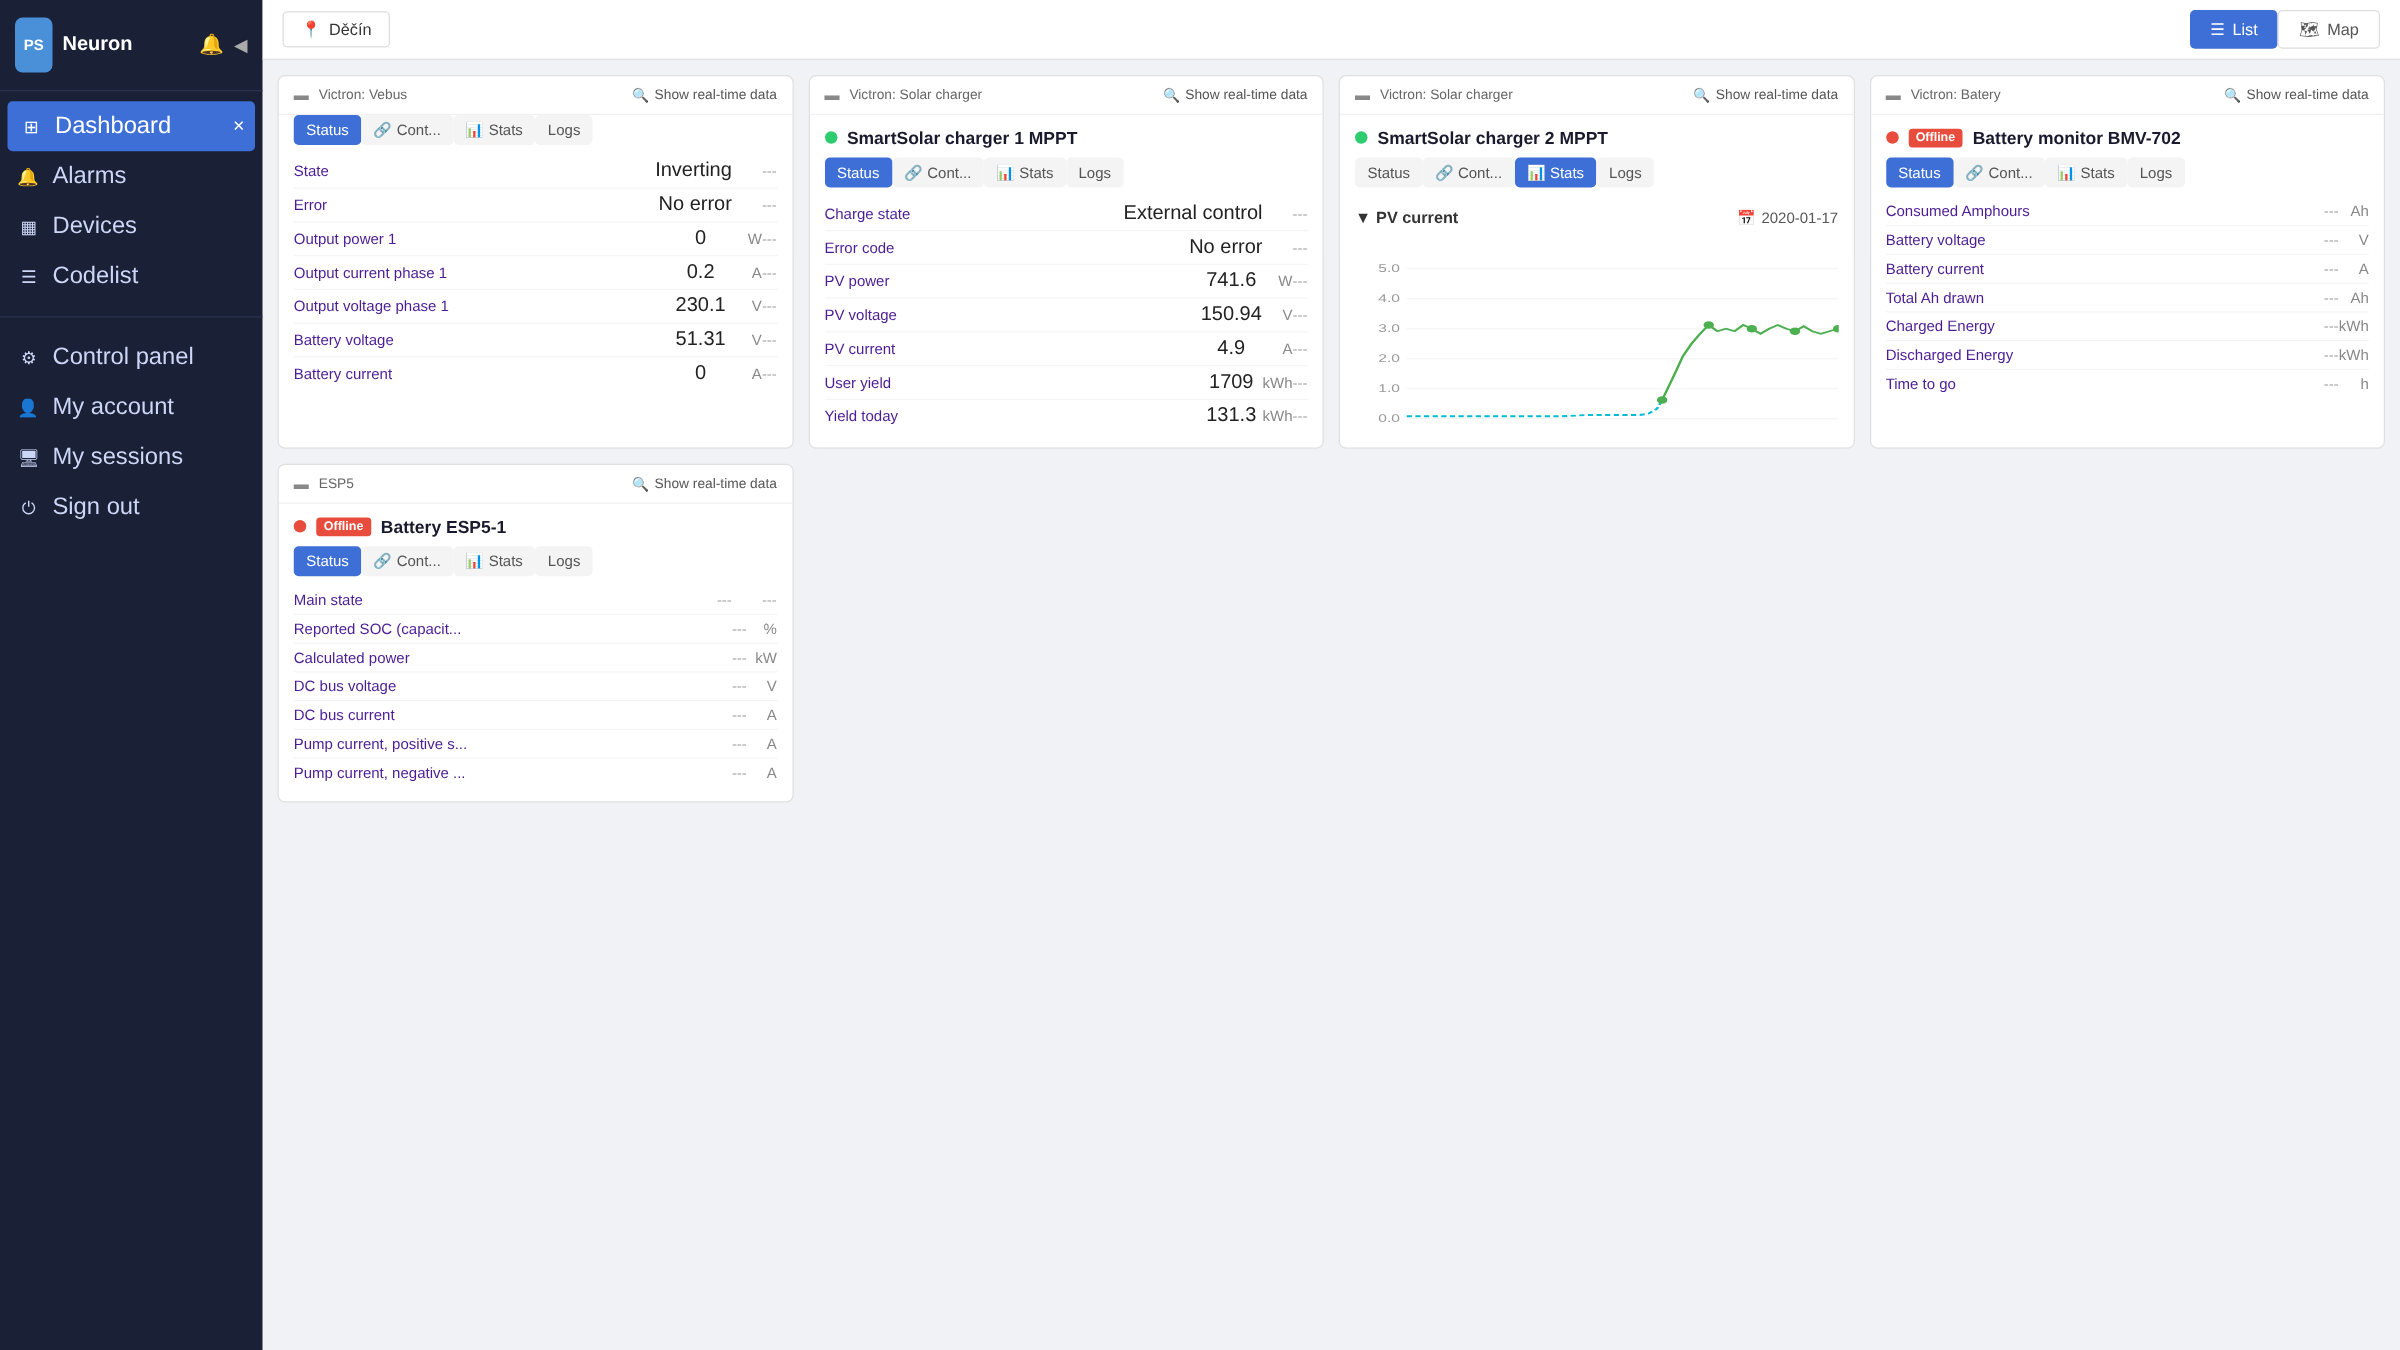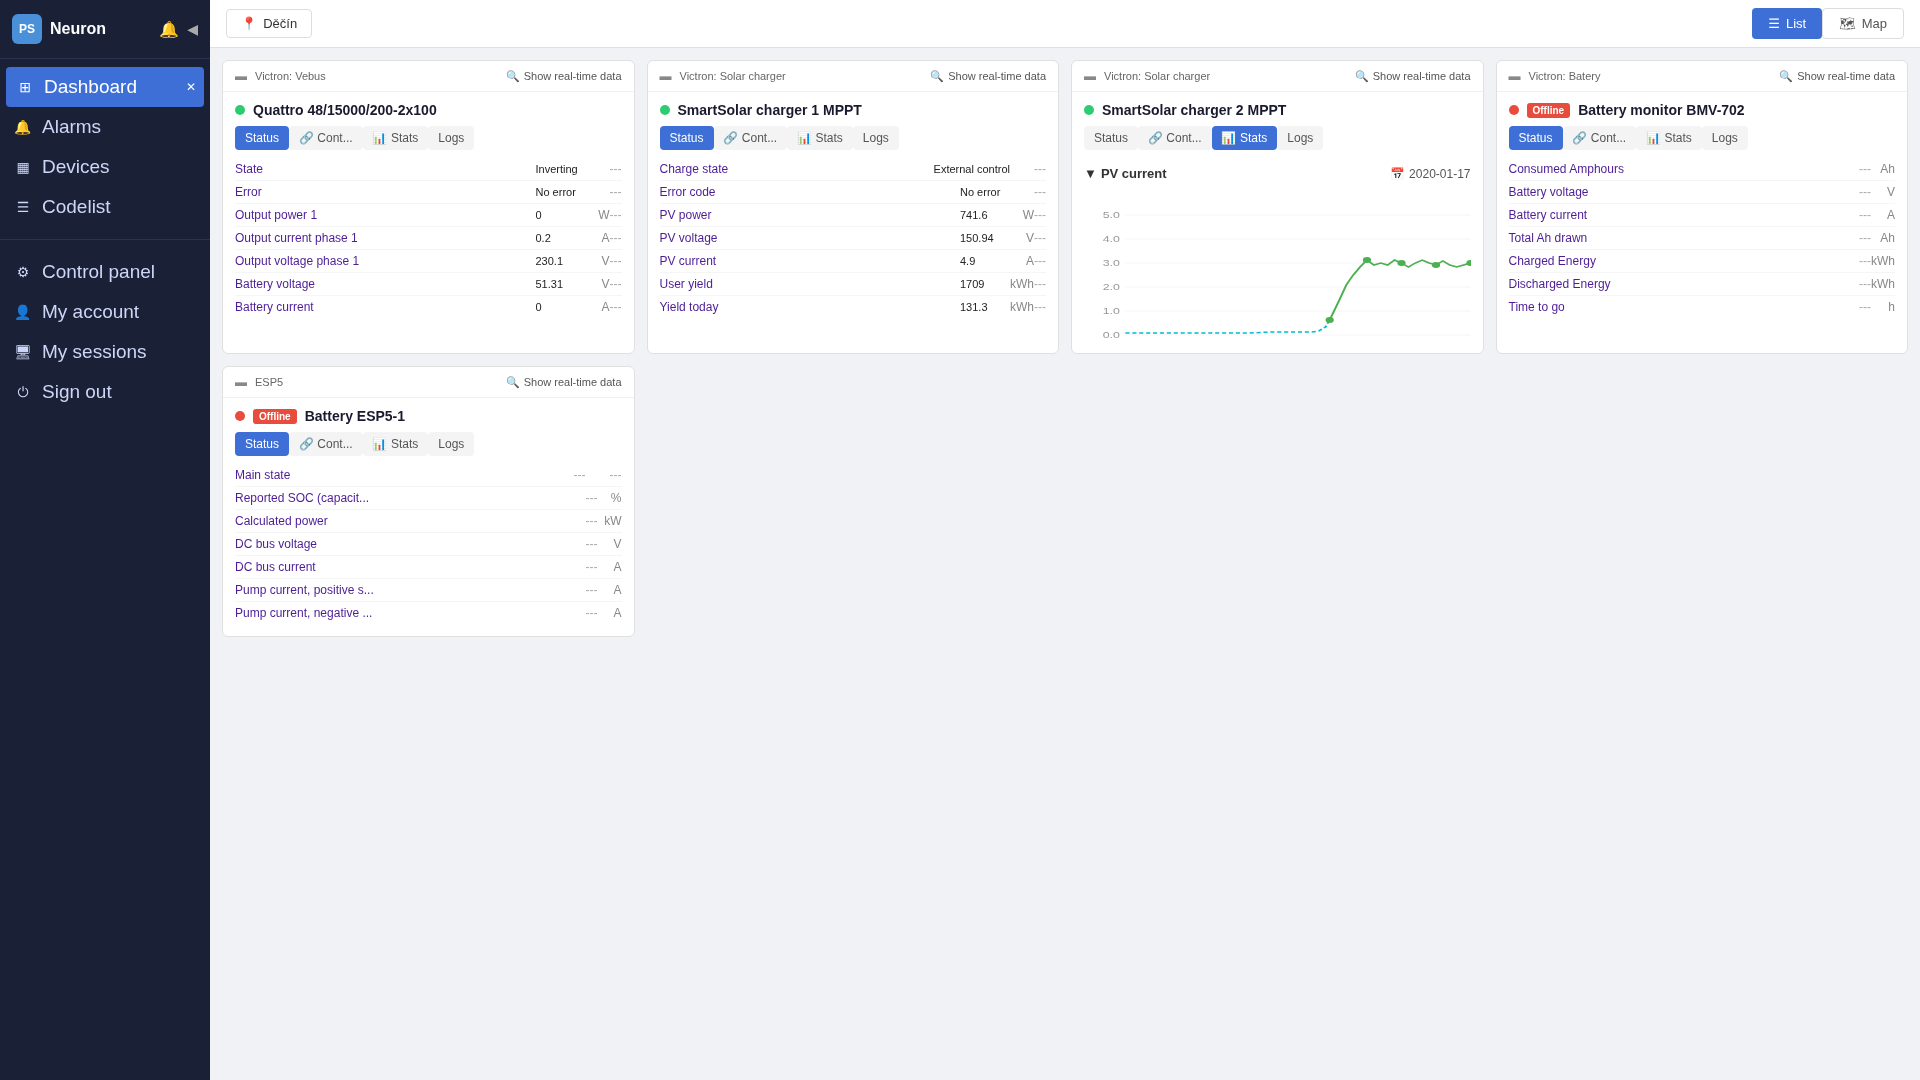--- a/index.html
+++ b/index.html
@@ -1,21 +1,21 @@
 <!DOCTYPE html>
 <html><head>
   <meta charset="utf-8">
   <style>
     * { box-sizing: border-box; margin: 0; padding: 0; }
     body { font-family: -apple-system, BlinkMacSystemFont, 'Segoe UI', sans-serif; font-size: 13px; background: #f0f2f5; display: flex; height: 1080px; overflow: hidden; }
 
     
     .sidebar { width: 210px; background: #1a2035; color: #fff; display: flex; flex-direction: column; flex-shrink: 0; }
     .sidebar-header { display: flex; align-items: center; padding: 14px 12px; gap: 8px; border-bottom: 1px solid #2a3350; }
-    .sidebar-logo { width: 30px; height: 30px; background: #4a90d9; border-radius: 6px; display: flex; align-items: center; justify-content: center; font-weight: bold; font-size: 12px; color: white; flex-shrink: 0; }
+    .sidebar-logo { width: 30px; height: 44px; background: #4a90d9; border-radius: 6px; display: flex; align-items: center; justify-content: center; font-weight: bold; font-size: 12px; color: white; flex-shrink: 0; }
     .sidebar-app-name { font-size: 16px; font-weight: 600; color: #fff; }
     .sidebar-bell { margin-left: auto; color: #aaa; cursor: pointer; font-size: 16px; }
     .sidebar-collapse { color: #aaa; cursor: pointer; font-size: 14px; }
     .sidebar-section { padding: 8px 0; }
     .sidebar-item { display: flex; align-items: center; padding: 9px 14px; gap: 10px; cursor: pointer; color: #ccd6f6; font-size: 14px; position: relative; }
     .sidebar-item.active { background: #3d6fd6; color: #fff; border-radius: 4px; margin: 0 6px; padding: 9px 10px; }
     .sidebar-item.active .sidebar-close { position: absolute; right: 8px; color: #fff; font-size: 12px; }
     .sidebar-item .icon { font-size: 14px; width: 18px; text-align: center; }
     .sidebar-divider { border: none; border-top: 1px solid #2a3350; margin: 4px 0; }
     .sidebar-label { font-size: 19px; }
@@ -55,21 +55,21 @@
     .tab-row { display: flex; padding: 0 12px 8px; gap: 0; }
     .tab-btn { padding: 5px 10px; border-radius: 4px; border: none; cursor: pointer; font-size: 12px; font-weight: 500; display: flex; align-items: center; gap: 4px; }
     .tab-btn.active { background: #3d6fd6; color: #fff; }
     .tab-btn.inactive { background: #f4f4f4; color: #555; }
 
     
     .data-table { padding: 0 12px 12px; }
     .data-row { display: flex; align-items: center; padding: 4px 0; border-bottom: 1px solid #f5f5f5; }
     .data-row:last-child { border-bottom: none; }
     .data-label { color: #4c1d95; font-size: 12px; flex: 1; }
-    .data-value { font-size: 11px; font-weight: 500; color: #222; min-width: 50px; text-align: left; }
+    .data-value { font-size: 16px; font-weight: 500; color: #222; min-width: 50px; text-align: center; }
     .data-unit { font-size: 12px; color: #888; width: 24px; text-align: right; }
     .data-dash { color: #aaa; font-size: 12px; }
 
     
     .chart-section { padding: 8px 12px; }
     .chart-header { display: flex; align-items: center; justify-content: space-between; margin-bottom: 8px; }
     .chart-title { font-size: 13px; font-weight: 600; color: #333; display: flex; align-items: center; gap: 4px; cursor: pointer; }
     .chart-date { font-size: 12px; color: #555; display: flex; align-items: center; gap: 4px; }
     .chart-container { position: relative; height: 140px; margin-top: 24px; }
     .chart-svg { width: 100%; height: 100%; }
@@ -165,24 +165,20 @@
 
     <div class="device-card card-large">
       <div class="card-header">
         <span class="card-header-icon">▬</span>
         <span class="card-vendor">Victron: Vebus</span>
         <div class="card-realtime">
           <span class="card-realtime-icon">🔍</span>
           <span>Show real-time data</span>
         </div>
       </div>
-      <div class="device-title">
-        <span class="status-dot green"></span>
-        <span class="device-name">Quattro 48/15000/200-2x100</span>
-      </div>
       <div class="tab-row">
         <button class="tab-btn active">Status</button>
         <button class="tab-btn inactive">🔗 Cont...</button>
         <button class="tab-btn inactive">📊 Stats</button>
         <button class="tab-btn inactive">Logs</button>
       </div>
       <div class="data-table">
         <div class="data-row">
           <span class="data-label">State</span>
           <span class="data-value">Inverting</span>

